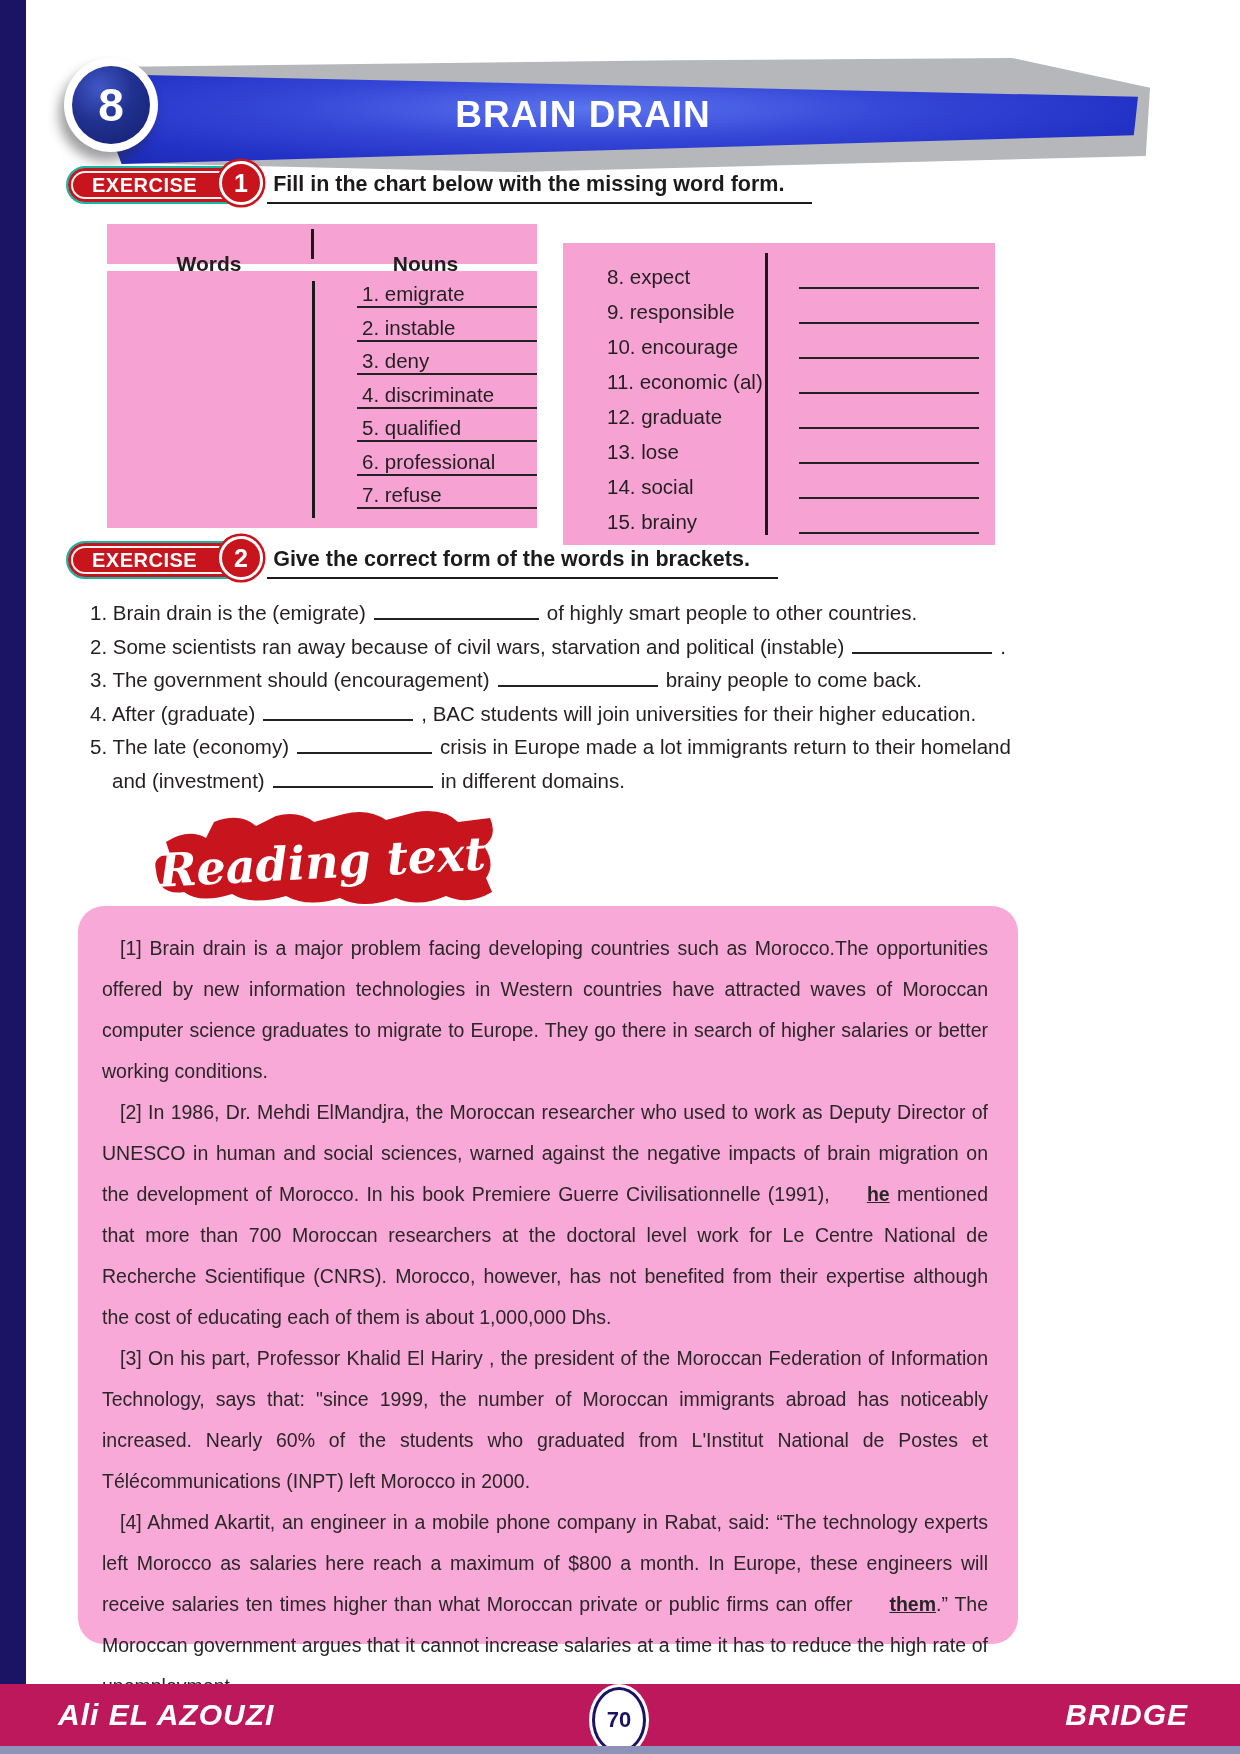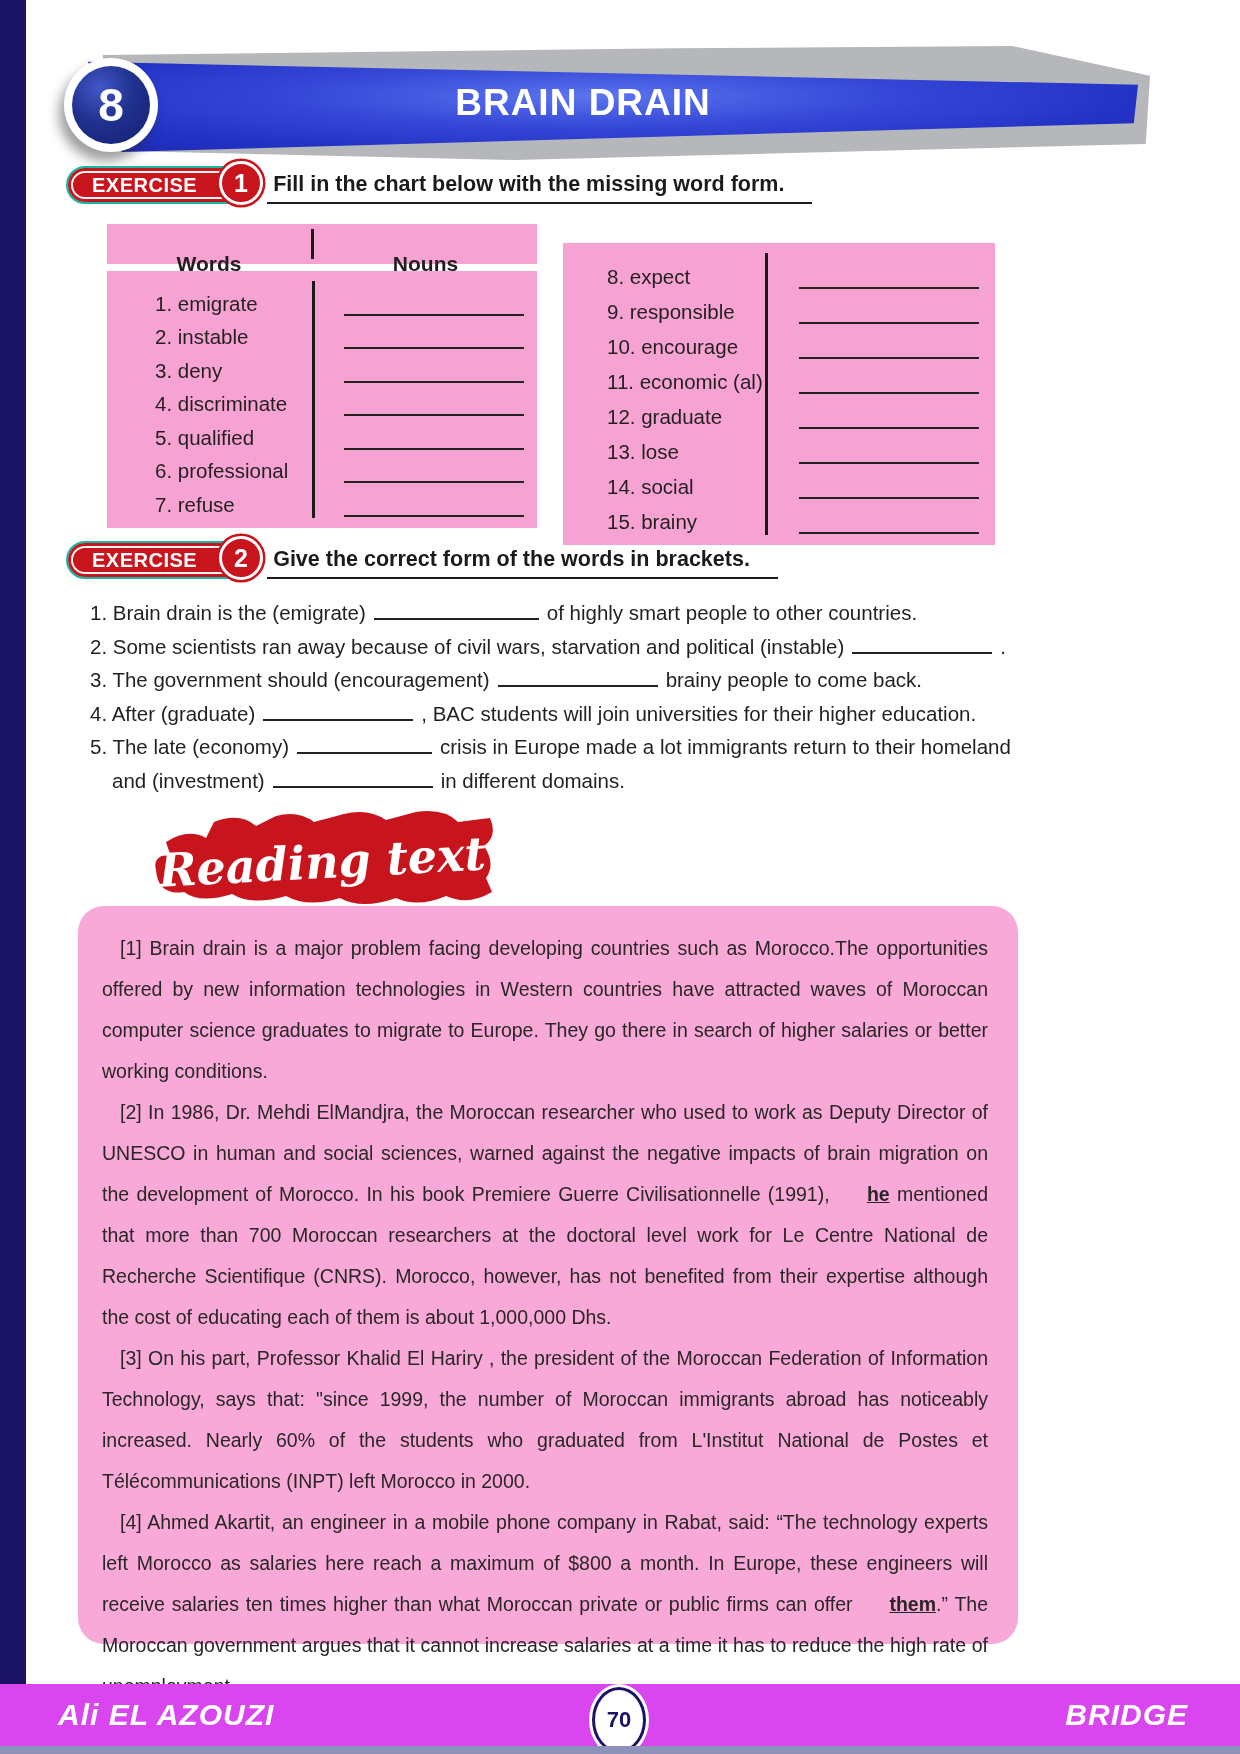--- a/index.html
+++ b/index.html
@@ -5,21 +5,21 @@
   * { box-sizing: border-box; }
   html,body { margin:0; padding:0; }
   body {
     width:1240px; height:1754px; position:relative; overflow:hidden;
     background:#ffffff; font-family:"Liberation Sans", sans-serif; color:#231f20;
   }
   
   .left-strip { position:absolute; left:0; top:0; width:26px; height:1754px; background:#1b1464; }
 
   
-  .banner-wrap { position:absolute; left:86px; top:46px; width:1064px; height:114px; }
+  .banner-wrap { position:absolute; left:86px; top:58px; width:1064px; height:114px; }
   .banner-shadow {
     position:absolute; left:6px; top:0; right:0; bottom:0; background:#b5b7bb;
     clip-path:polygon(1% 8%, 55% 2%, 87% 0%, 100% 26%, 99.6% 86%, 40% 100%, 3% 92%);
   }
   .banner-blue {
     position:absolute; left:2px; top:10px; right:12px; bottom:8px;
     background:radial-gradient(ellipse at 48% 42%, #5b74ee 0%, #3648d8 38%, #2232c6 72%, #1b29b0 100%);
     clip-path:polygon(0 6%, 100% 30%, 99.6% 70%, 3.2% 100%);
   }
   .banner-title {
@@ -64,21 +64,21 @@
   .tbl-right { position:absolute; left:563px; top:243px; width:432px; }
   .tbl-header { height:40px; display:flex; align-items:center; margin-bottom:7px; }
   .tbl-header .hc { font-size:21px; font-weight:bold; text-align:center;margin-top:40px; }
   .hc1 { width:204px; } .hc2 { flex:1; }
   .vbar { width:3px; height:30px; background:#1a1a1a; }
   .tbl-body { position:relative; padding:11px 0; }
   .tbl-body .vline { position:absolute; top:10px; bottom:10px; width:2.5px; background:#1a1a1a; }
   .tbl-left  .vline { left:205px; }
   .tbl-right .vline { left:202px; }
   .trow { display:flex; align-items:flex-end;padding-left:18px; }
-  .tbl-left  .trow { height:33.5px; }
+  .tbl-left  .trow { height:33.5px;flex-direction:column; }
   .tbl-right .trow { height:35px; }
   .tcell { width:205px; padding-left:30px; font-size:20.5px; }
   .tbl-right .tcell { width:202px; padding-left:26px; }
   .tblank { flex:1; display:flex; justify-content:center; }
   .tline { width:180px; border-top:2px solid #222; }
 
   
   .sentences { position:absolute; left:90px; top:597px; width:1010px; }
   .s-line { font-size:20.5px; line-height:31px; margin-bottom:2.5px; white-space:nowrap; }
   .s-line.indent { padding-left:22px; }
@@ -94,21 +94,21 @@
     background:#f8a9d8; border-radius:26px; padding:22px 30px 20px 24px;
   }
   .reading-box p {
     margin:0; font-size:19.5px; line-height:41px; text-align:justify; text-indent:18px;
     color:#2a2627;
   }
   .bu { font-weight:bold; text-decoration:underline;padding-left:30px; }
 
   
   .footer-bar {
-    position:absolute; left:0; top:1684px; width:1240px; height:62px; background:#d946ef;
+    position:absolute; left:0; top:1684px; width:1240px; height:62px; background:#be185d;
     display:flex; align-items:center;
   }
   .footer-edge { position:absolute; left:0; top:1746px; width:1240px; height:8px; background:#8d92b8; }
   .footer-author {
     position:absolute; left:58px; top:14px; color:#fff; font-size:30px;
     font-weight:bold; font-style:italic; letter-spacing:1px;
   }
   .footer-brand {
     position:absolute; right:52px; top:14px; color:#fff; font-size:30px;
     font-weight:bold; font-style:italic; letter-spacing:1px;

